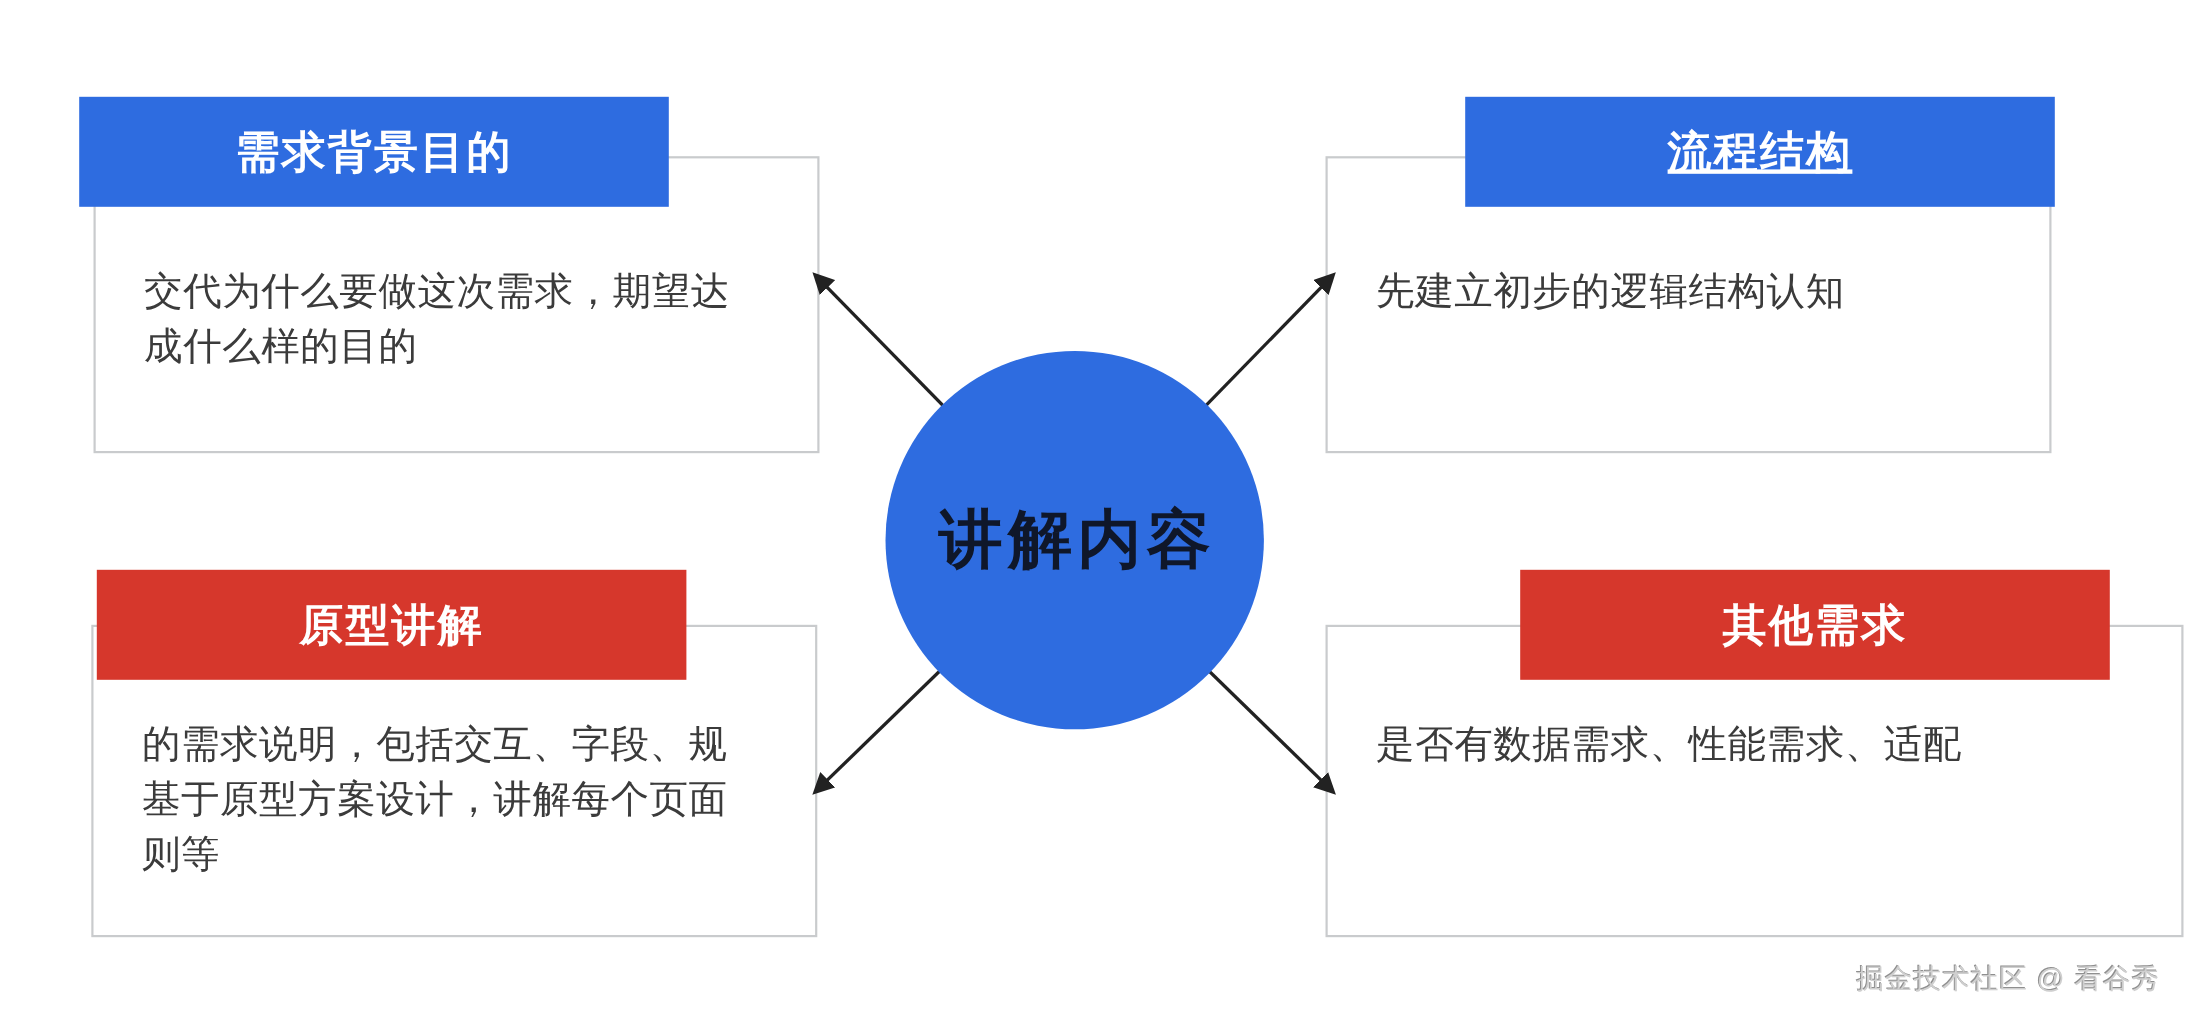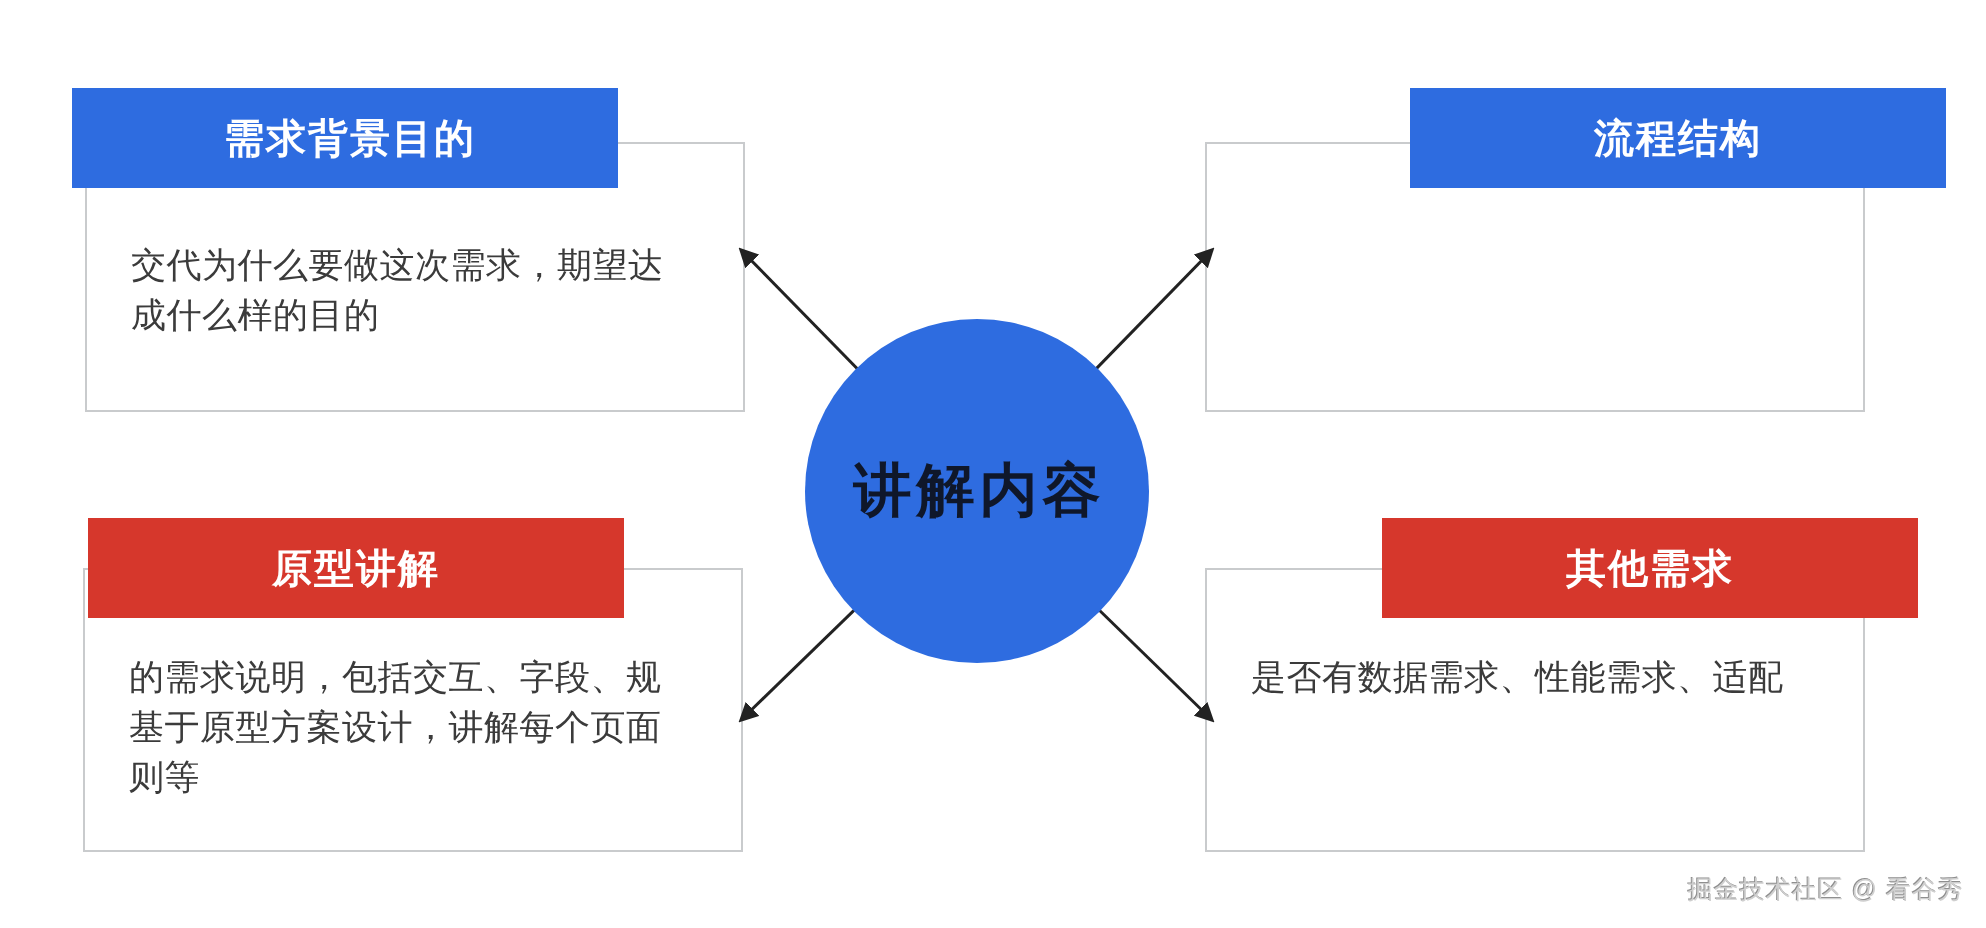--- a/index.html
+++ b/index.html
@@ -23,38 +23,38 @@
     position: absolute;
     left: 44px; top: 96px; right: 40px;
     font-size: 35px;
     line-height: 50px;
     color: #3b3b3b;
     letter-spacing: 0.5px;
   }
   #box-top-left      { left: 85px;   top: 142px; width: 660px; height: 270px; padding-left: 33px; }
   #box-top-right     { left: 1205px; top: 142px; width: 660px; height: 270px; }
   #box-bottom-left   { left: 83px;   top: 568px; width: 660px; height: 284px; }
-  #box-bottom-right  { left: 1205px; top: 568px; width: 660px; height: 284px; }
+  #box-bottom-right  { left: 1205px; top: 568px; width: 780px; height: 284px; }
   #box-bottom-left .body-text, #box-bottom-right .body-text { top: 82px; }
 
   
   .card-header {
     position: absolute;
     width: 536px; height: 100px;
     display: flex; align-items: center; justify-content: center;
     color: #ffffff;
     font-size: 40px;
     font-weight: bold;
     letter-spacing: 2px;
     z-index: 4;
   }
   .header-blue { background: #2e6ce0; }
   .header-red  { background: #d6372c; margin-left: 16px; }
   #header-top-left     { left: 72px;   top: 88px;  }
-  #header-top-right    { left: 1410px; top: 88px;  }
+  #header-top-right    { left: 1332px; top: 88px; text-decoration: underline;  }
   #header-bottom-left  { left: 72px;   top: 518px; }
   #header-bottom-right { left: 1366px; top: 518px; }
 
   
   #connector-layer {
     position: absolute; left: 0; top: 0;
     width: 1986px; height: 928px;
     z-index: 2;
   }
   #connector-layer line {
@@ -97,20 +97,21 @@
 
 <div class="card-box" id="box-top-left">
   <div class="body-text">
     <div>交代为什么要做这次需求，期望达</div>
     <div>成什么样的目的</div>
   </div>
 </div>
 
 <div class="card-box" id="box-top-right">
   <div class="body-text">
+    <div>先建立初步的逻辑结构认知</div>
   </div>
 </div>
 
 <div class="card-box" id="box-bottom-left">
   <div class="body-text">
     <div>的需求说明，包括交互、字段、规</div>
     <div>基于原型方案设计，讲解每个页面</div>
     <div>则等</div>
   </div>
 </div>
@@ -130,18 +131,18 @@
   <line x1="977" y1="491" x2="742" y2="251" marker-end="url(#arrowhead)"></line>
   <line x1="977" y1="491" x2="1211" y2="251" marker-end="url(#arrowhead)"></line>
   <line x1="977" y1="491" x2="742" y2="719" marker-end="url(#arrowhead)"></line>
   <line x1="977" y1="491" x2="1211" y2="719" marker-end="url(#arrowhead)"></line>
 </svg>
 
 <div id="center-node">
   <span class="center-label">讲解内容</span>
 </div>
 
-<div class="card-header header-blue" id="header-top-left" style="background: rgb(46, 108, 224); padding-left: 10px;">需求背景目的</div>
+<div class="card-header header-blue" id="header-top-left" style="background: rgb(46, 108, 224);">需求背景目的</div>
 <div class="card-header header-blue" id="header-top-right" style="background: rgb(46, 108, 224);">流程结构</div>
 <div class="card-header header-red" id="header-bottom-left" style="background: rgb(214, 55, 44);">原型讲解</div>
 <div class="card-header header-red" id="header-bottom-right" style="background: rgb(214, 55, 44);">其他需求</div>
 
 <div id="watermark">掘金技术社区 @ 看谷秀</div>
 
 </body></html>

